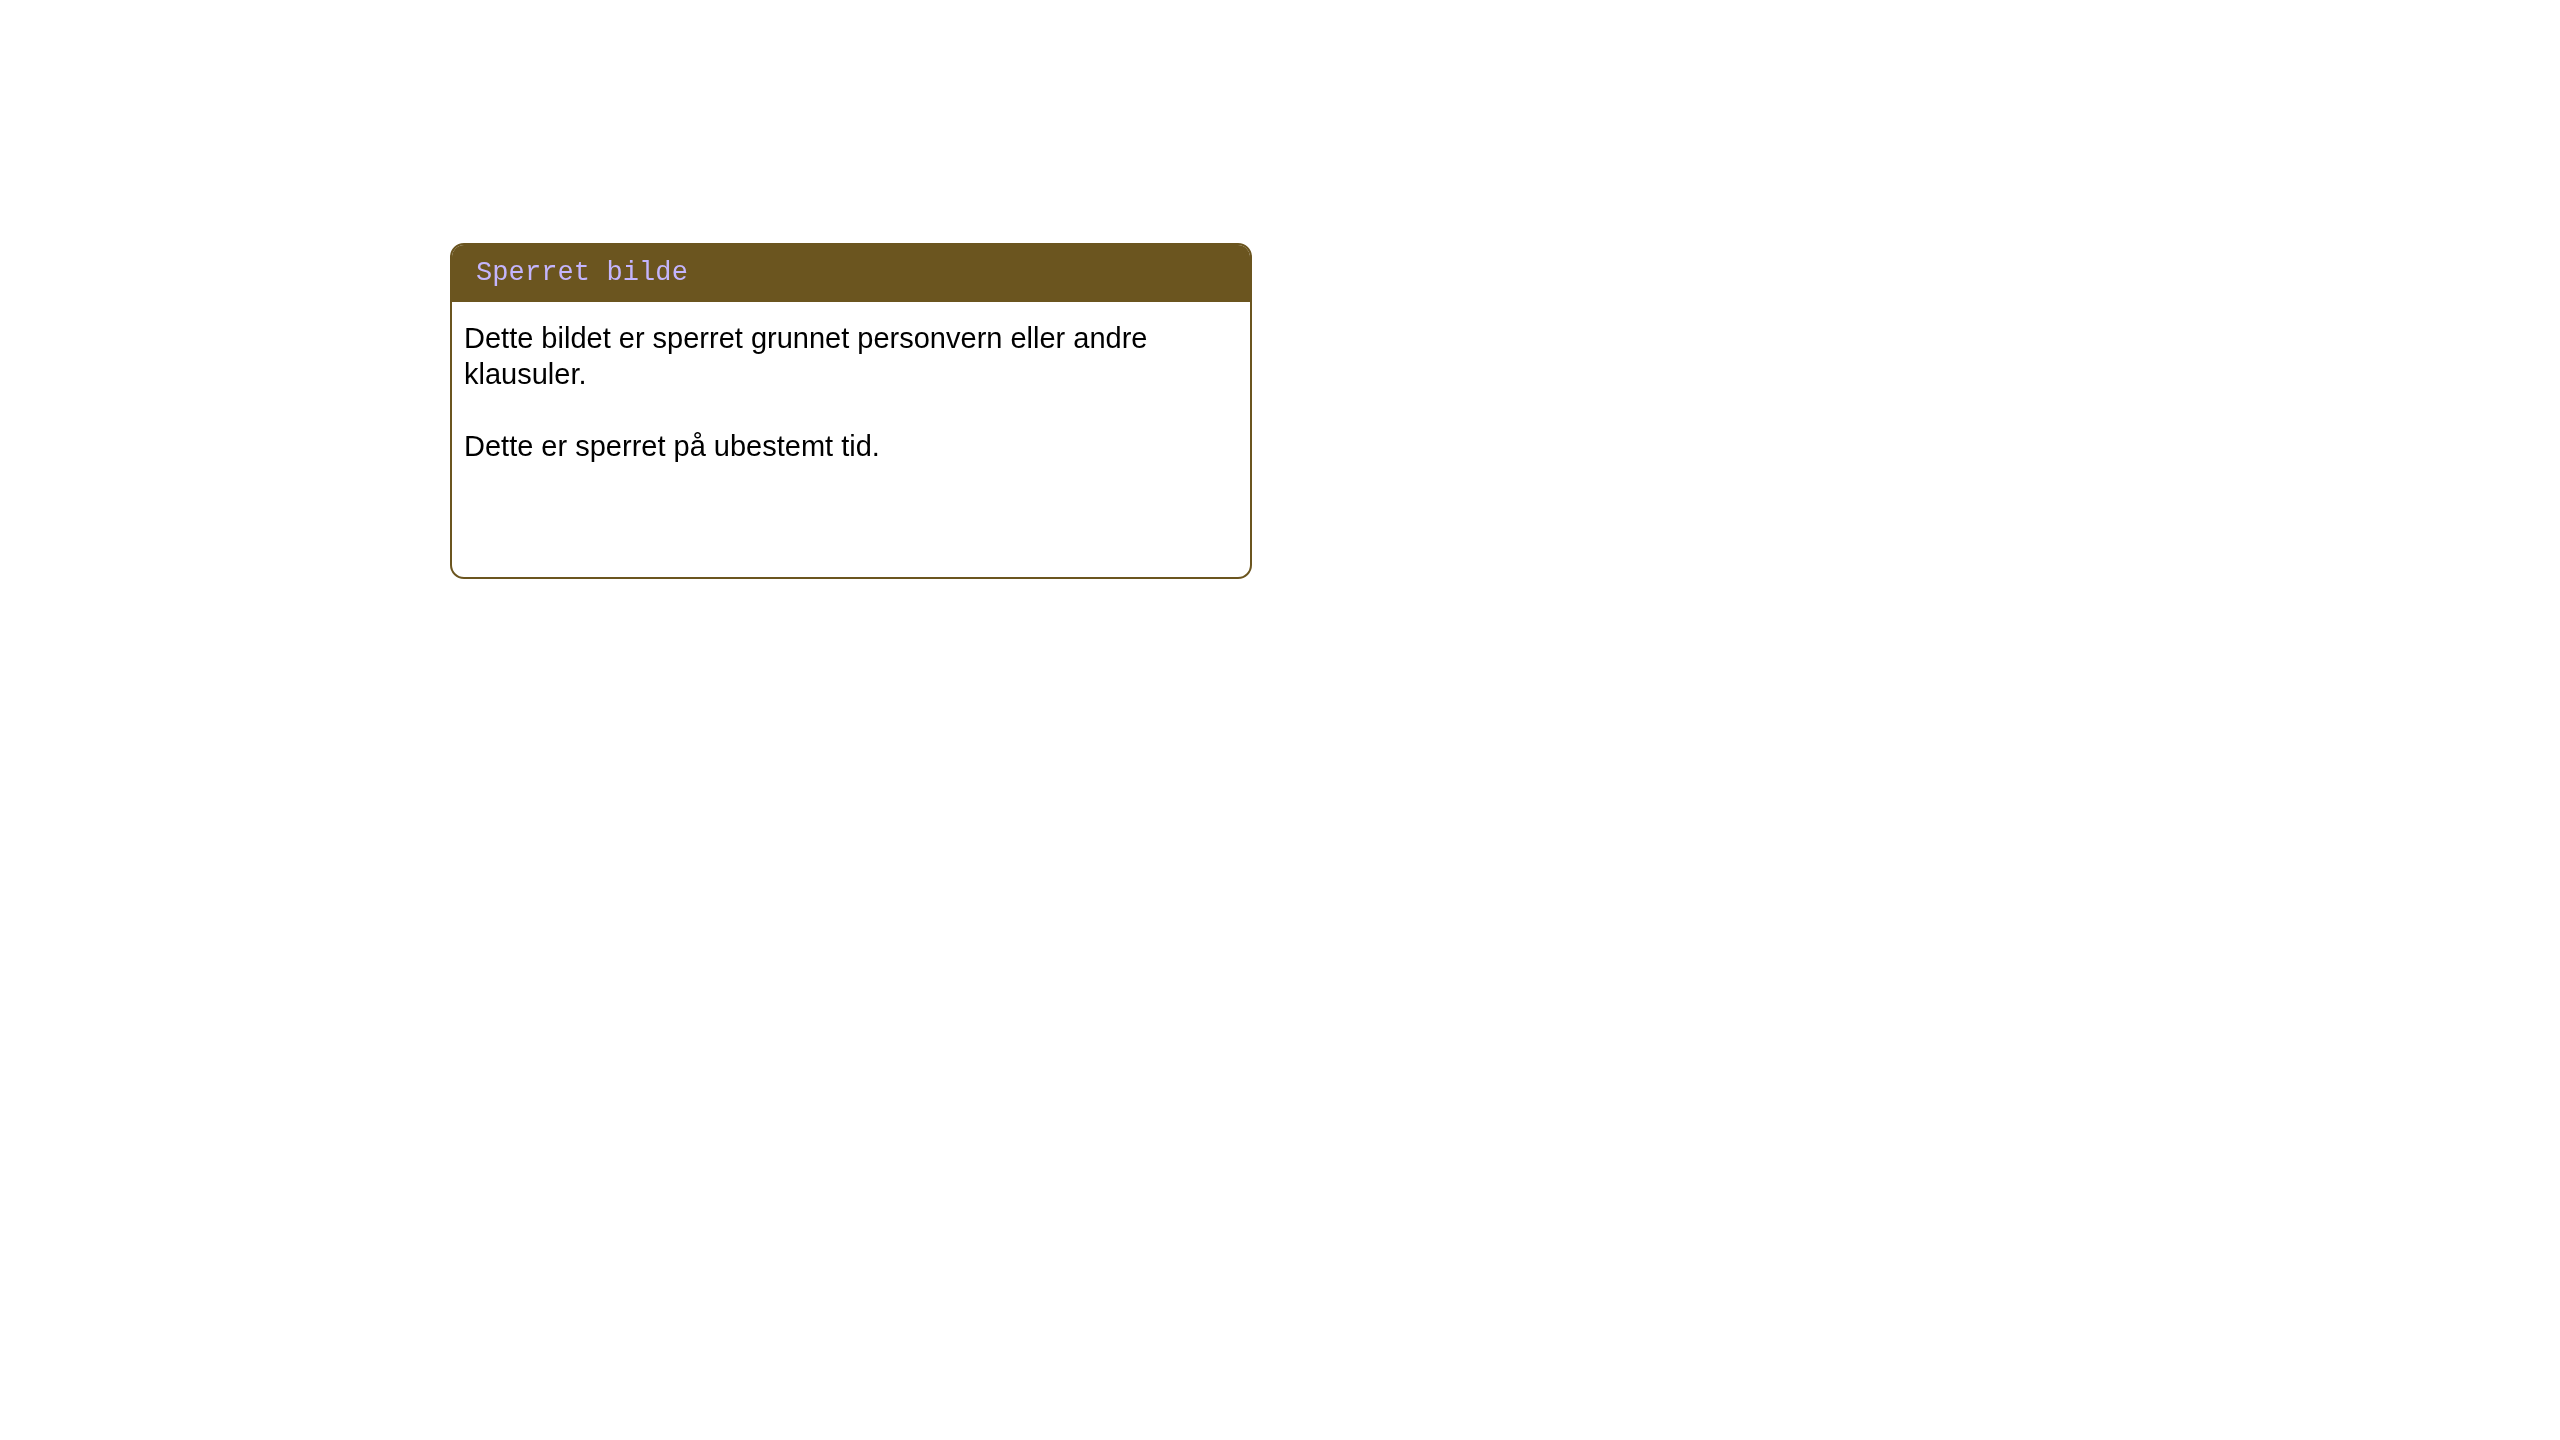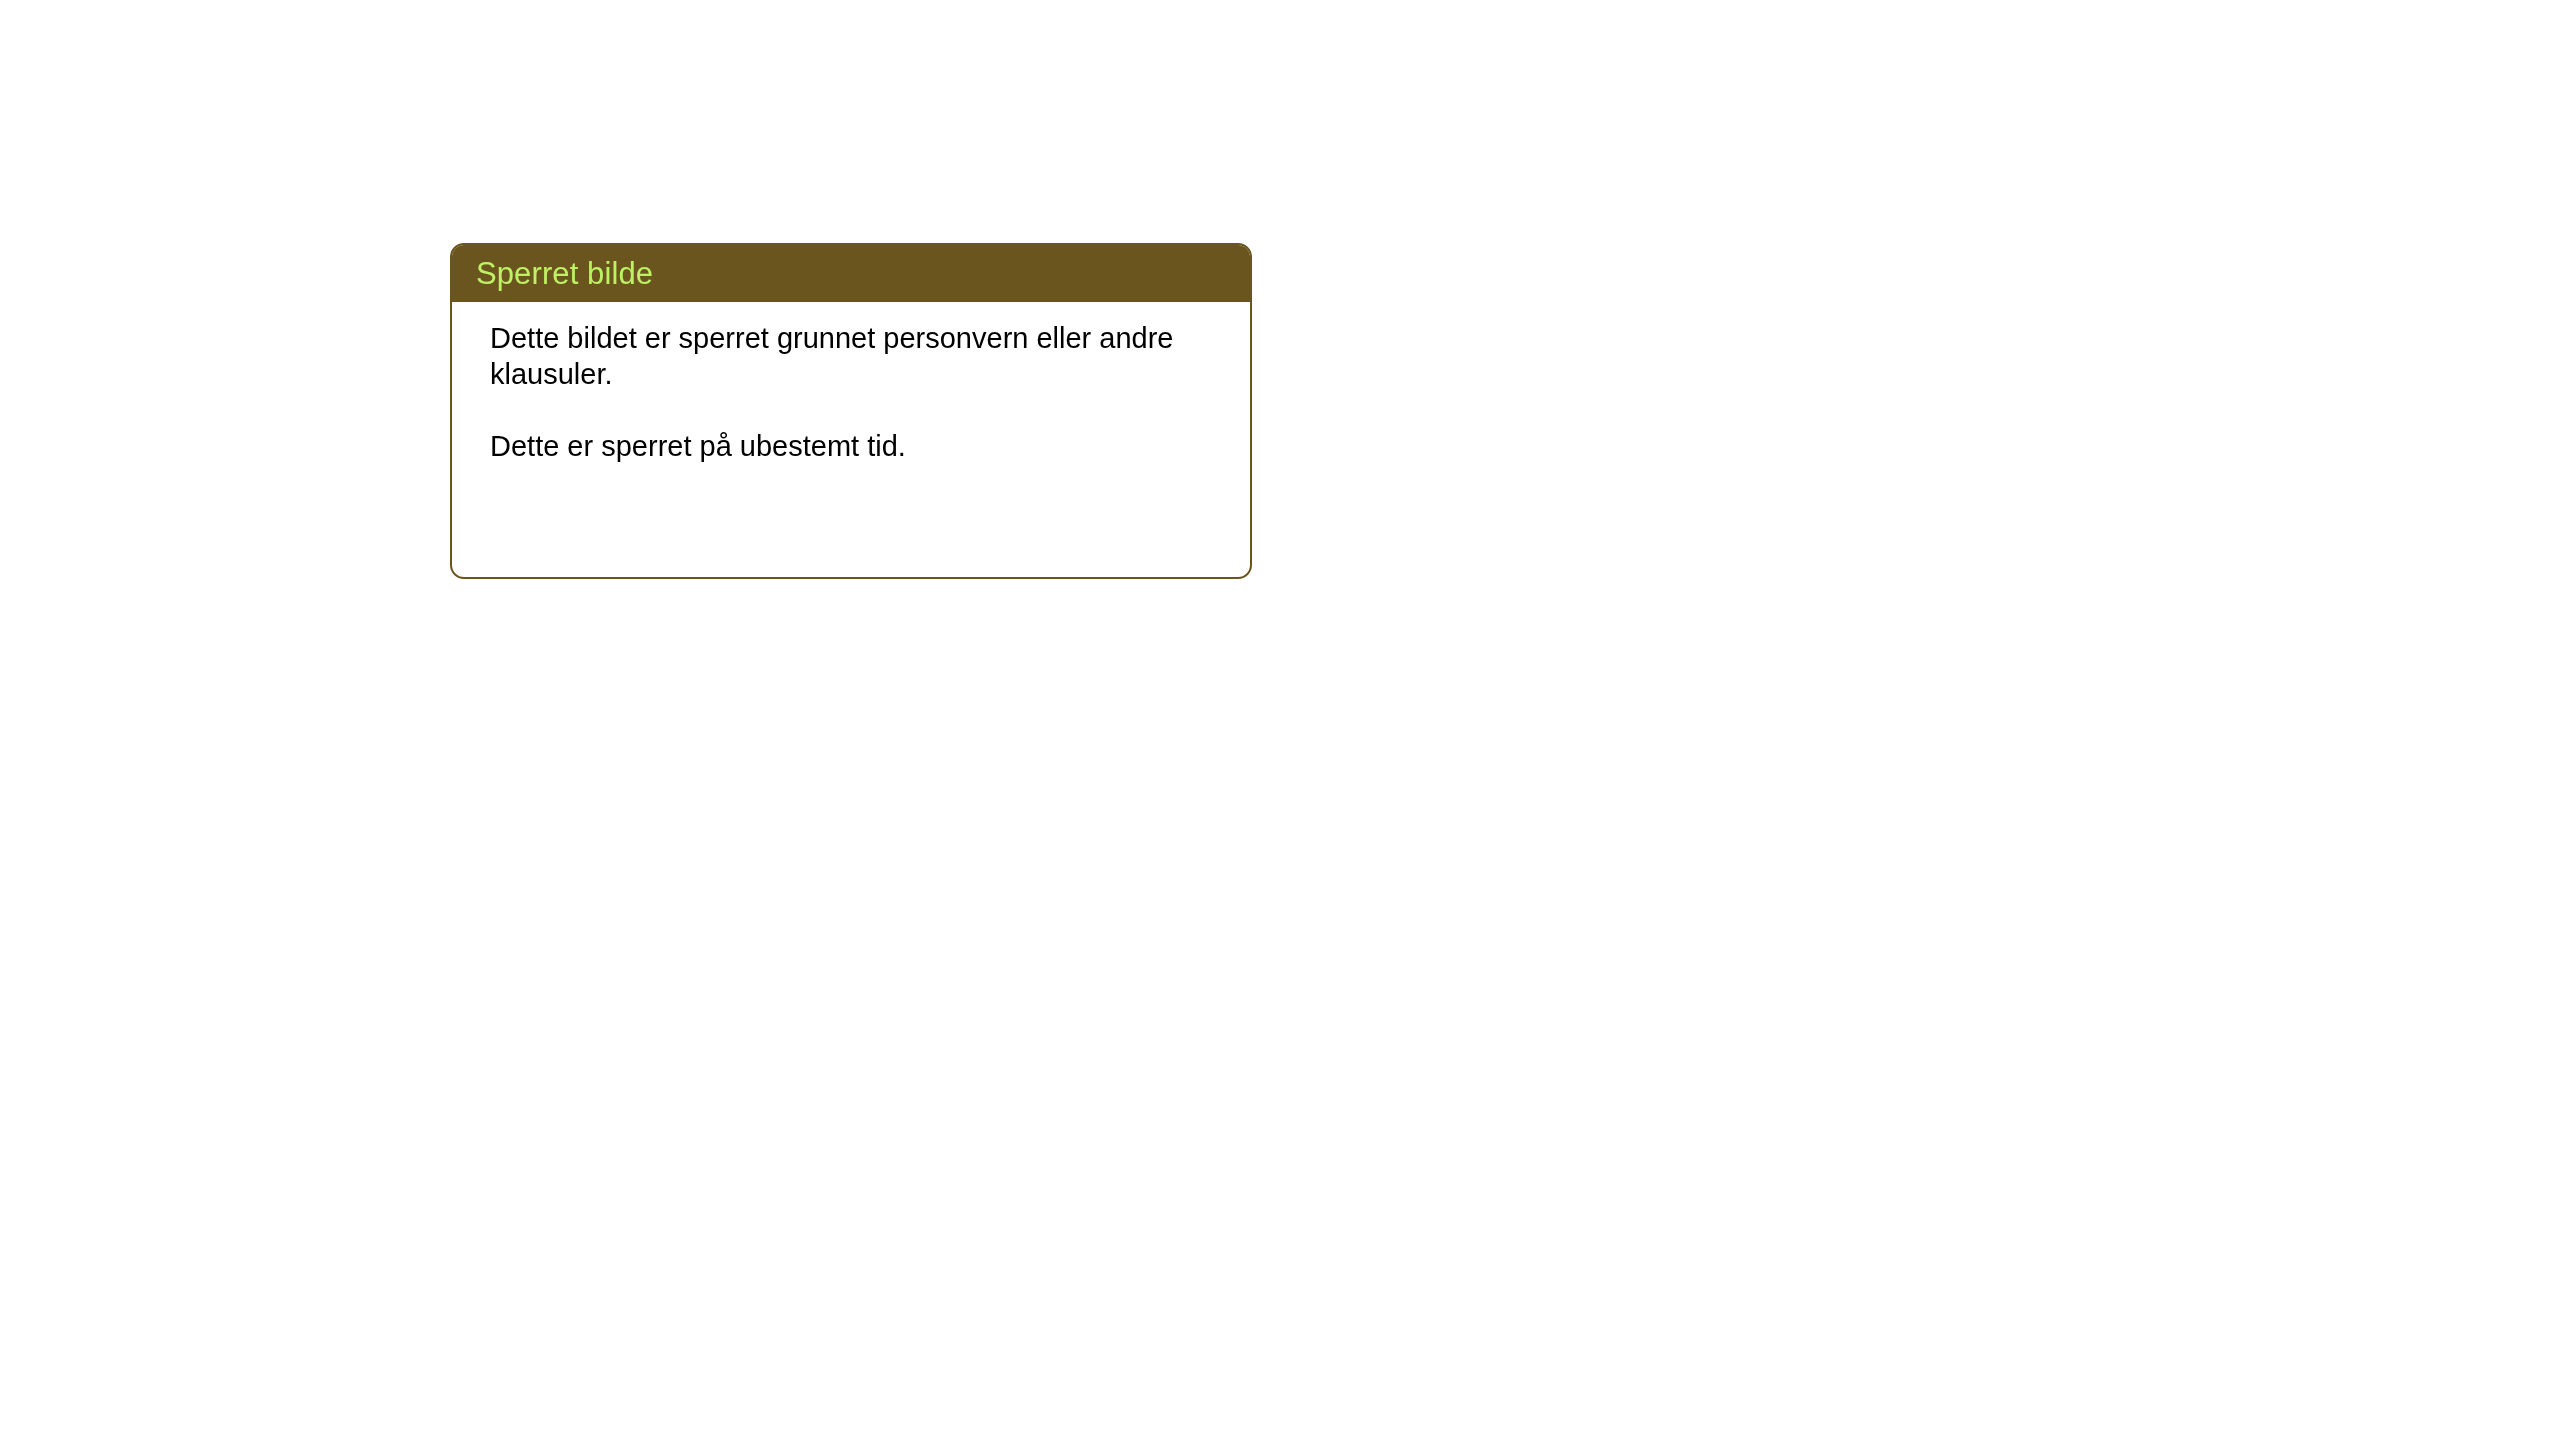--- a/index.html
+++ b/index.html
@@ -42,30 +42,31 @@
   .card-header {
     height: 57px;
     background: #6b551f;
     display: flex;
     align-items: center;
     padding: 0 0 0 24px;
     box-sizing: border-box;
   }
 
   .card-title {
-    color: #bef264;
-    font-size: 31px;
+    color: #c4b5fd;
+    font-size: 27px;
     line-height: 31px;
     font-weight: 400;
     letter-spacing: 0.1px;
     white-space: nowrap;
+    font-family: Liberation Mono, monospace;
   }
 
   .card-body {
-    padding: 18px 24px 0 38px;
+    padding: 18px 24px 0 12px;
     box-sizing: border-box;
   }
 
   .card-body p {
     margin: 0;
     color: #000000;
     font-size: 29px;
     line-height: 36px;
     font-weight: 400;
   }

